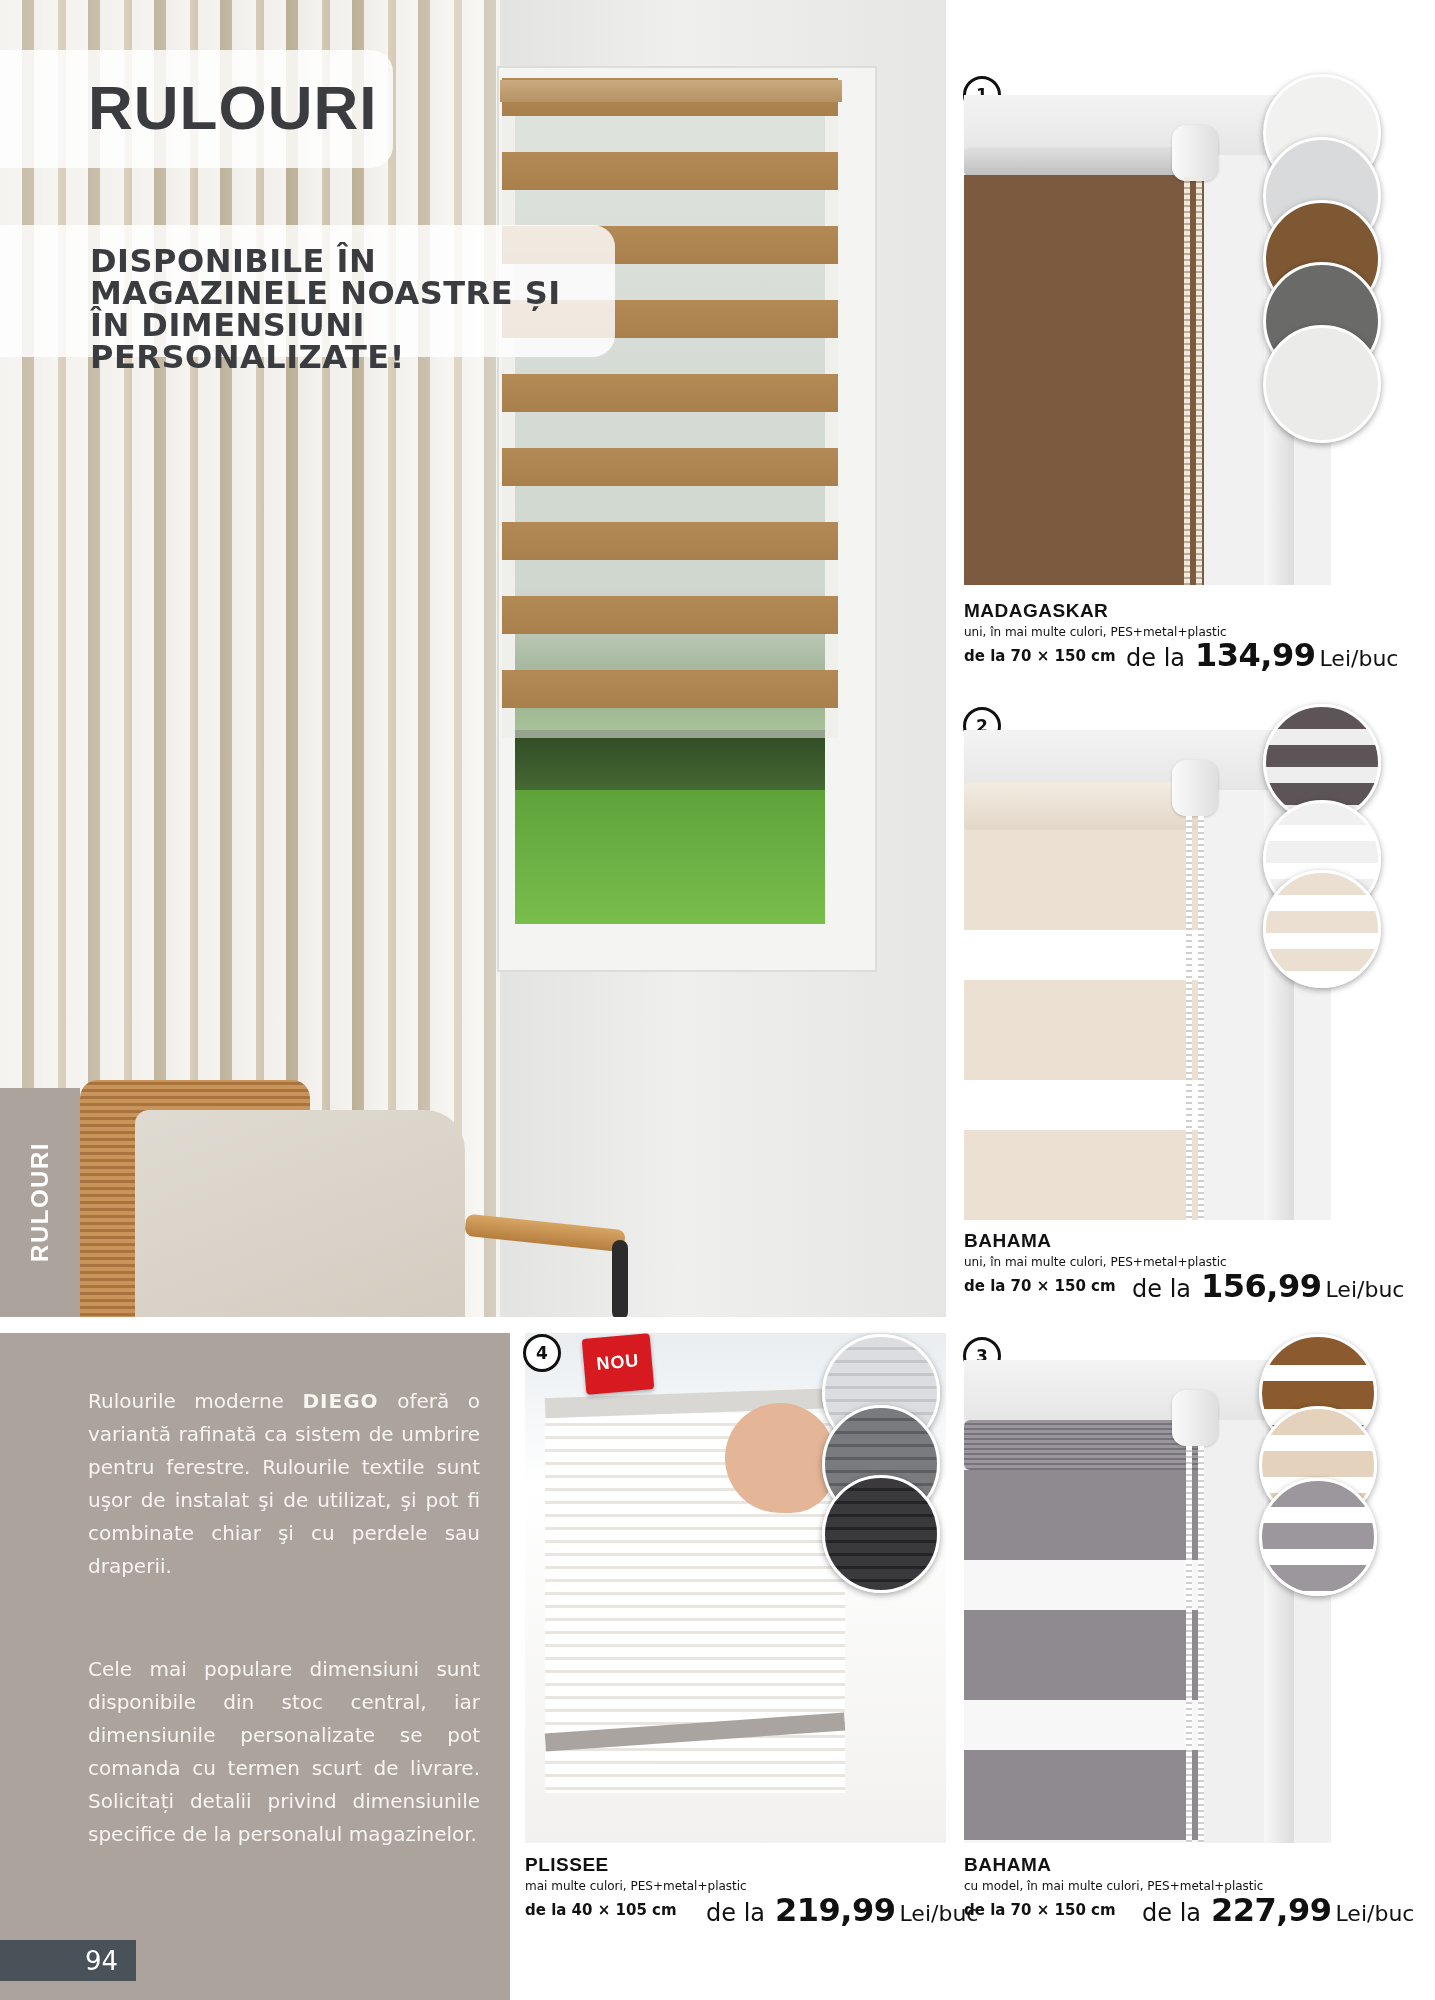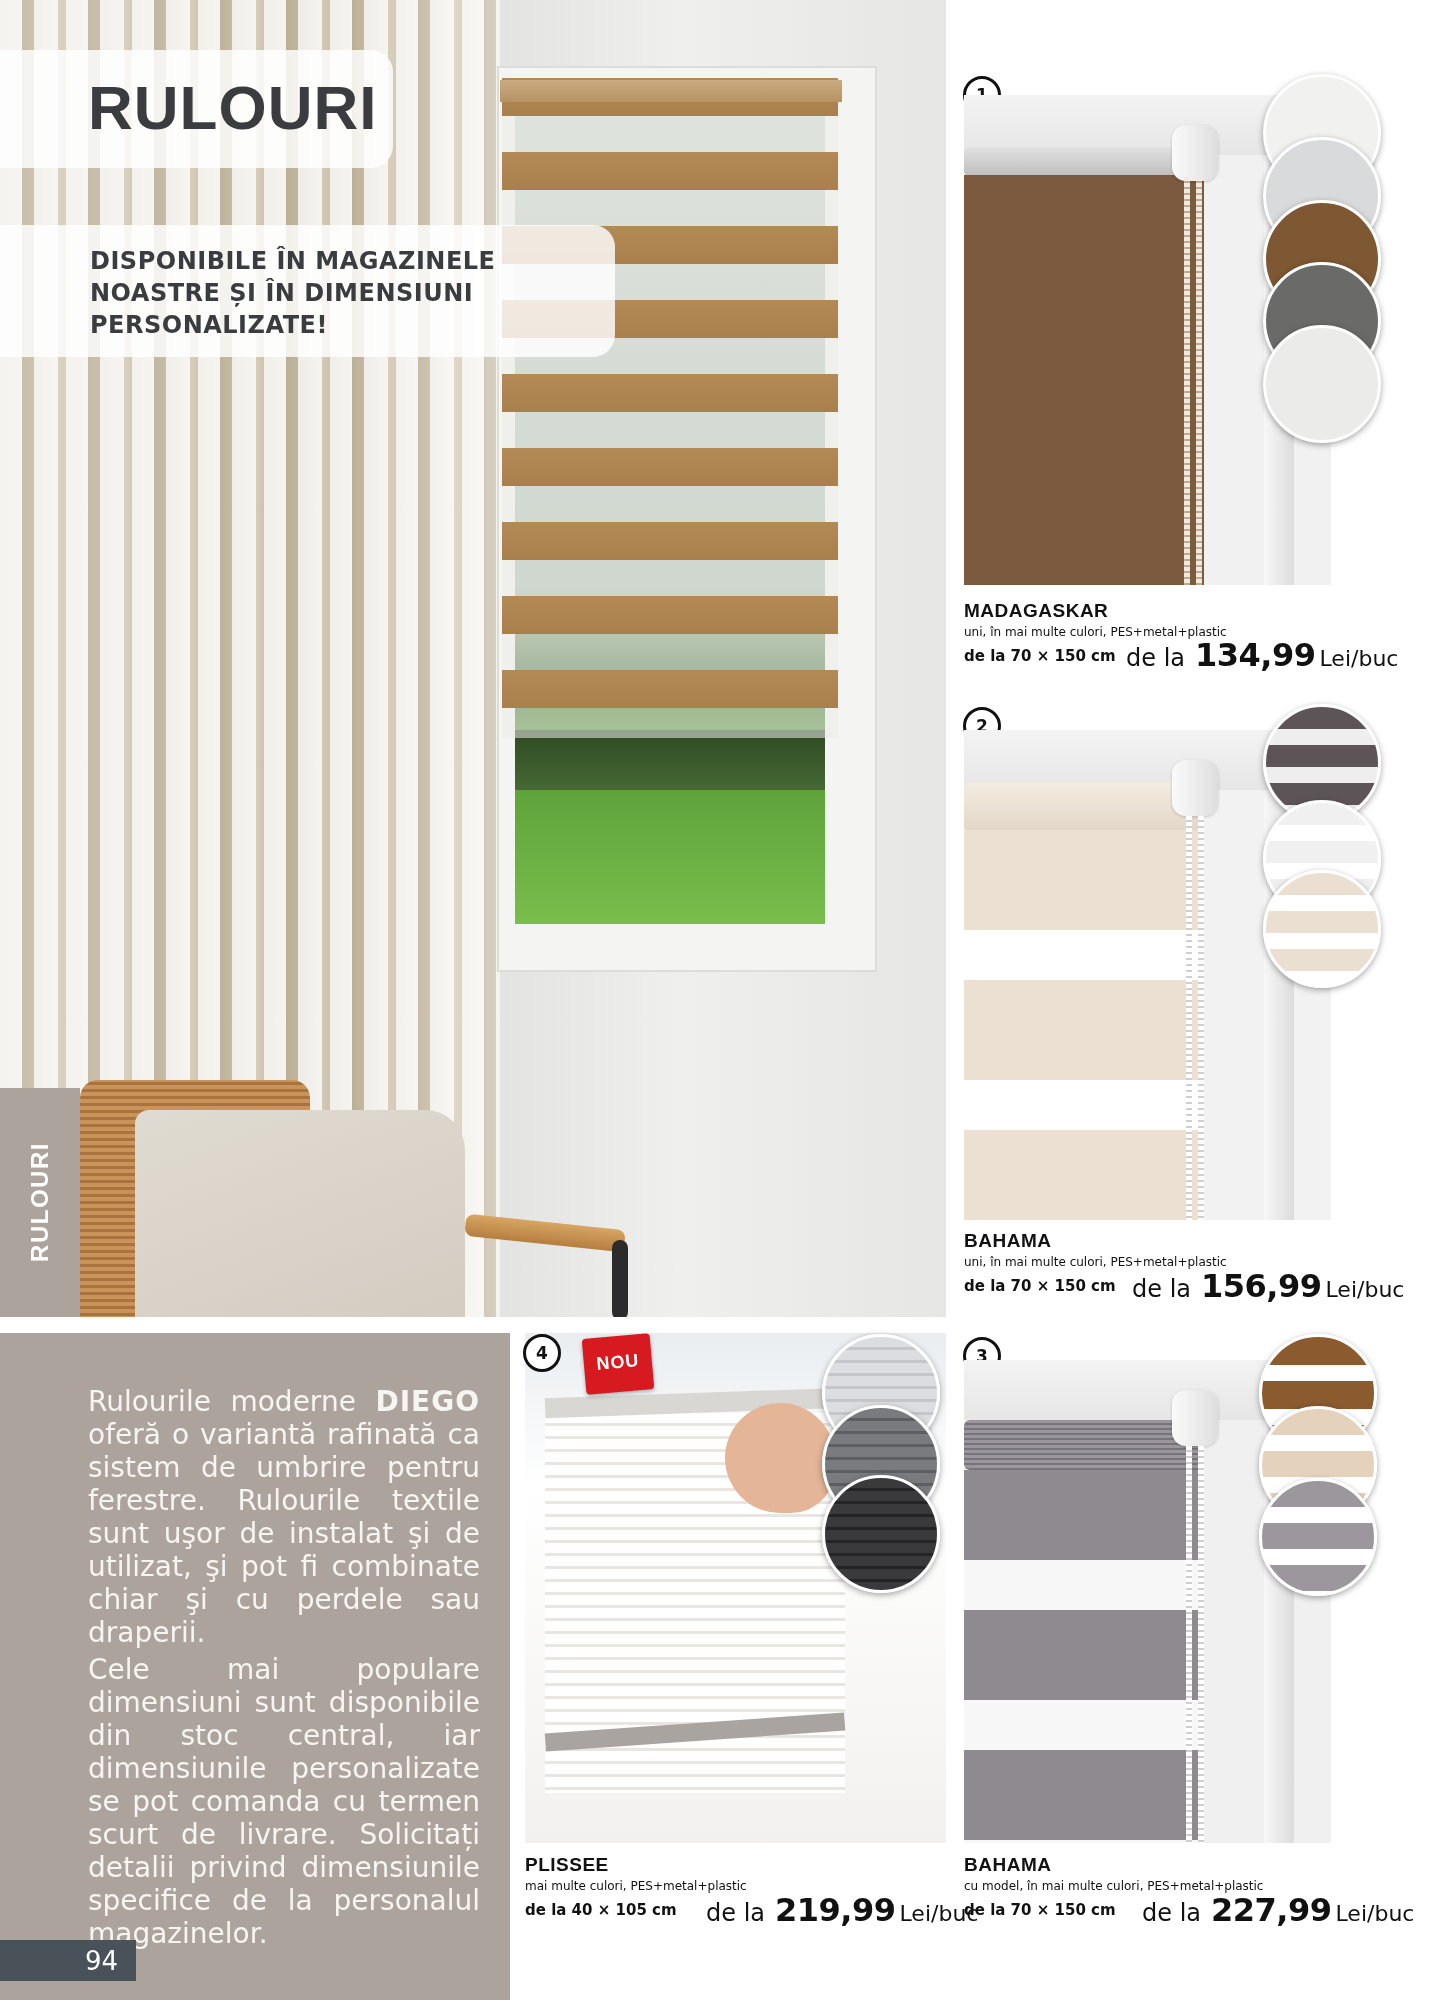--- a/index.html
+++ b/index.html
@@ -88,41 +88,41 @@
     font-family: "Liberation Sans", sans-serif; font-weight: 700;
     font-size: 62px; letter-spacing: 1px; color: #3a3c40;
   }
   .subtitle-box {
     left: 0; top: 225px; width: 615px; height: 132px;
     background: rgba(255,255,255,.82); border-radius: 0 22px 22px 0;
   }
   .subtitle-box .sub {
     position: absolute; left: 90px; top: 20px; width: 520px;
     font-family: "DejaVu Sans", sans-serif; font-weight: 700;
-    font-size: 24px; line-height: 32px; color: #3a3c40; letter-spacing: .5px;
+    font-size: 32px; line-height: 32px; color: #3a3c40; letter-spacing: .5px;
   }
 
   
   .side-tab {
     left: 0; top: 1088px; width: 80px; height: 229px; background: #aca39c;
   }
   .side-tab span {
     position: absolute; left: 40px; top: 114px;
     transform: translate(-50%, -50%) rotate(-90deg);
     font-family: "Liberation Sans", sans-serif; font-weight: 700;
     font-size: 24px; color: #fff; letter-spacing: 1.5px; white-space: nowrap;
   }
 
   
   .info-panel {
     left: 0; top: 1333px; width: 510px; height: 667px; background: #aca39c;
   }
   .info-panel p {
     position: absolute; left: 88px; width: 392px; margin: 0;
-    font-family: "DejaVu Sans", sans-serif; font-size: 28px; line-height: 33px;
+    font-family: "DejaVu Sans", sans-serif; font-size: 20px; line-height: 33px;
     color: #f7f5f2; text-align: justify; text-align-last: justify;
   }
   .info-panel p.p1 { top: 52px; }
   .info-panel p.p2 { top: 320px; text-align-last: left; }
   .info-panel b { font-weight: 700; letter-spacing: 1px; }
   .page-num {
     left: 0; top: 1940px; width: 136px; height: 41px; background: #495159;
   }
   .page-num span {
     position: absolute; right: 18px; top: 6px; color: #fff;

